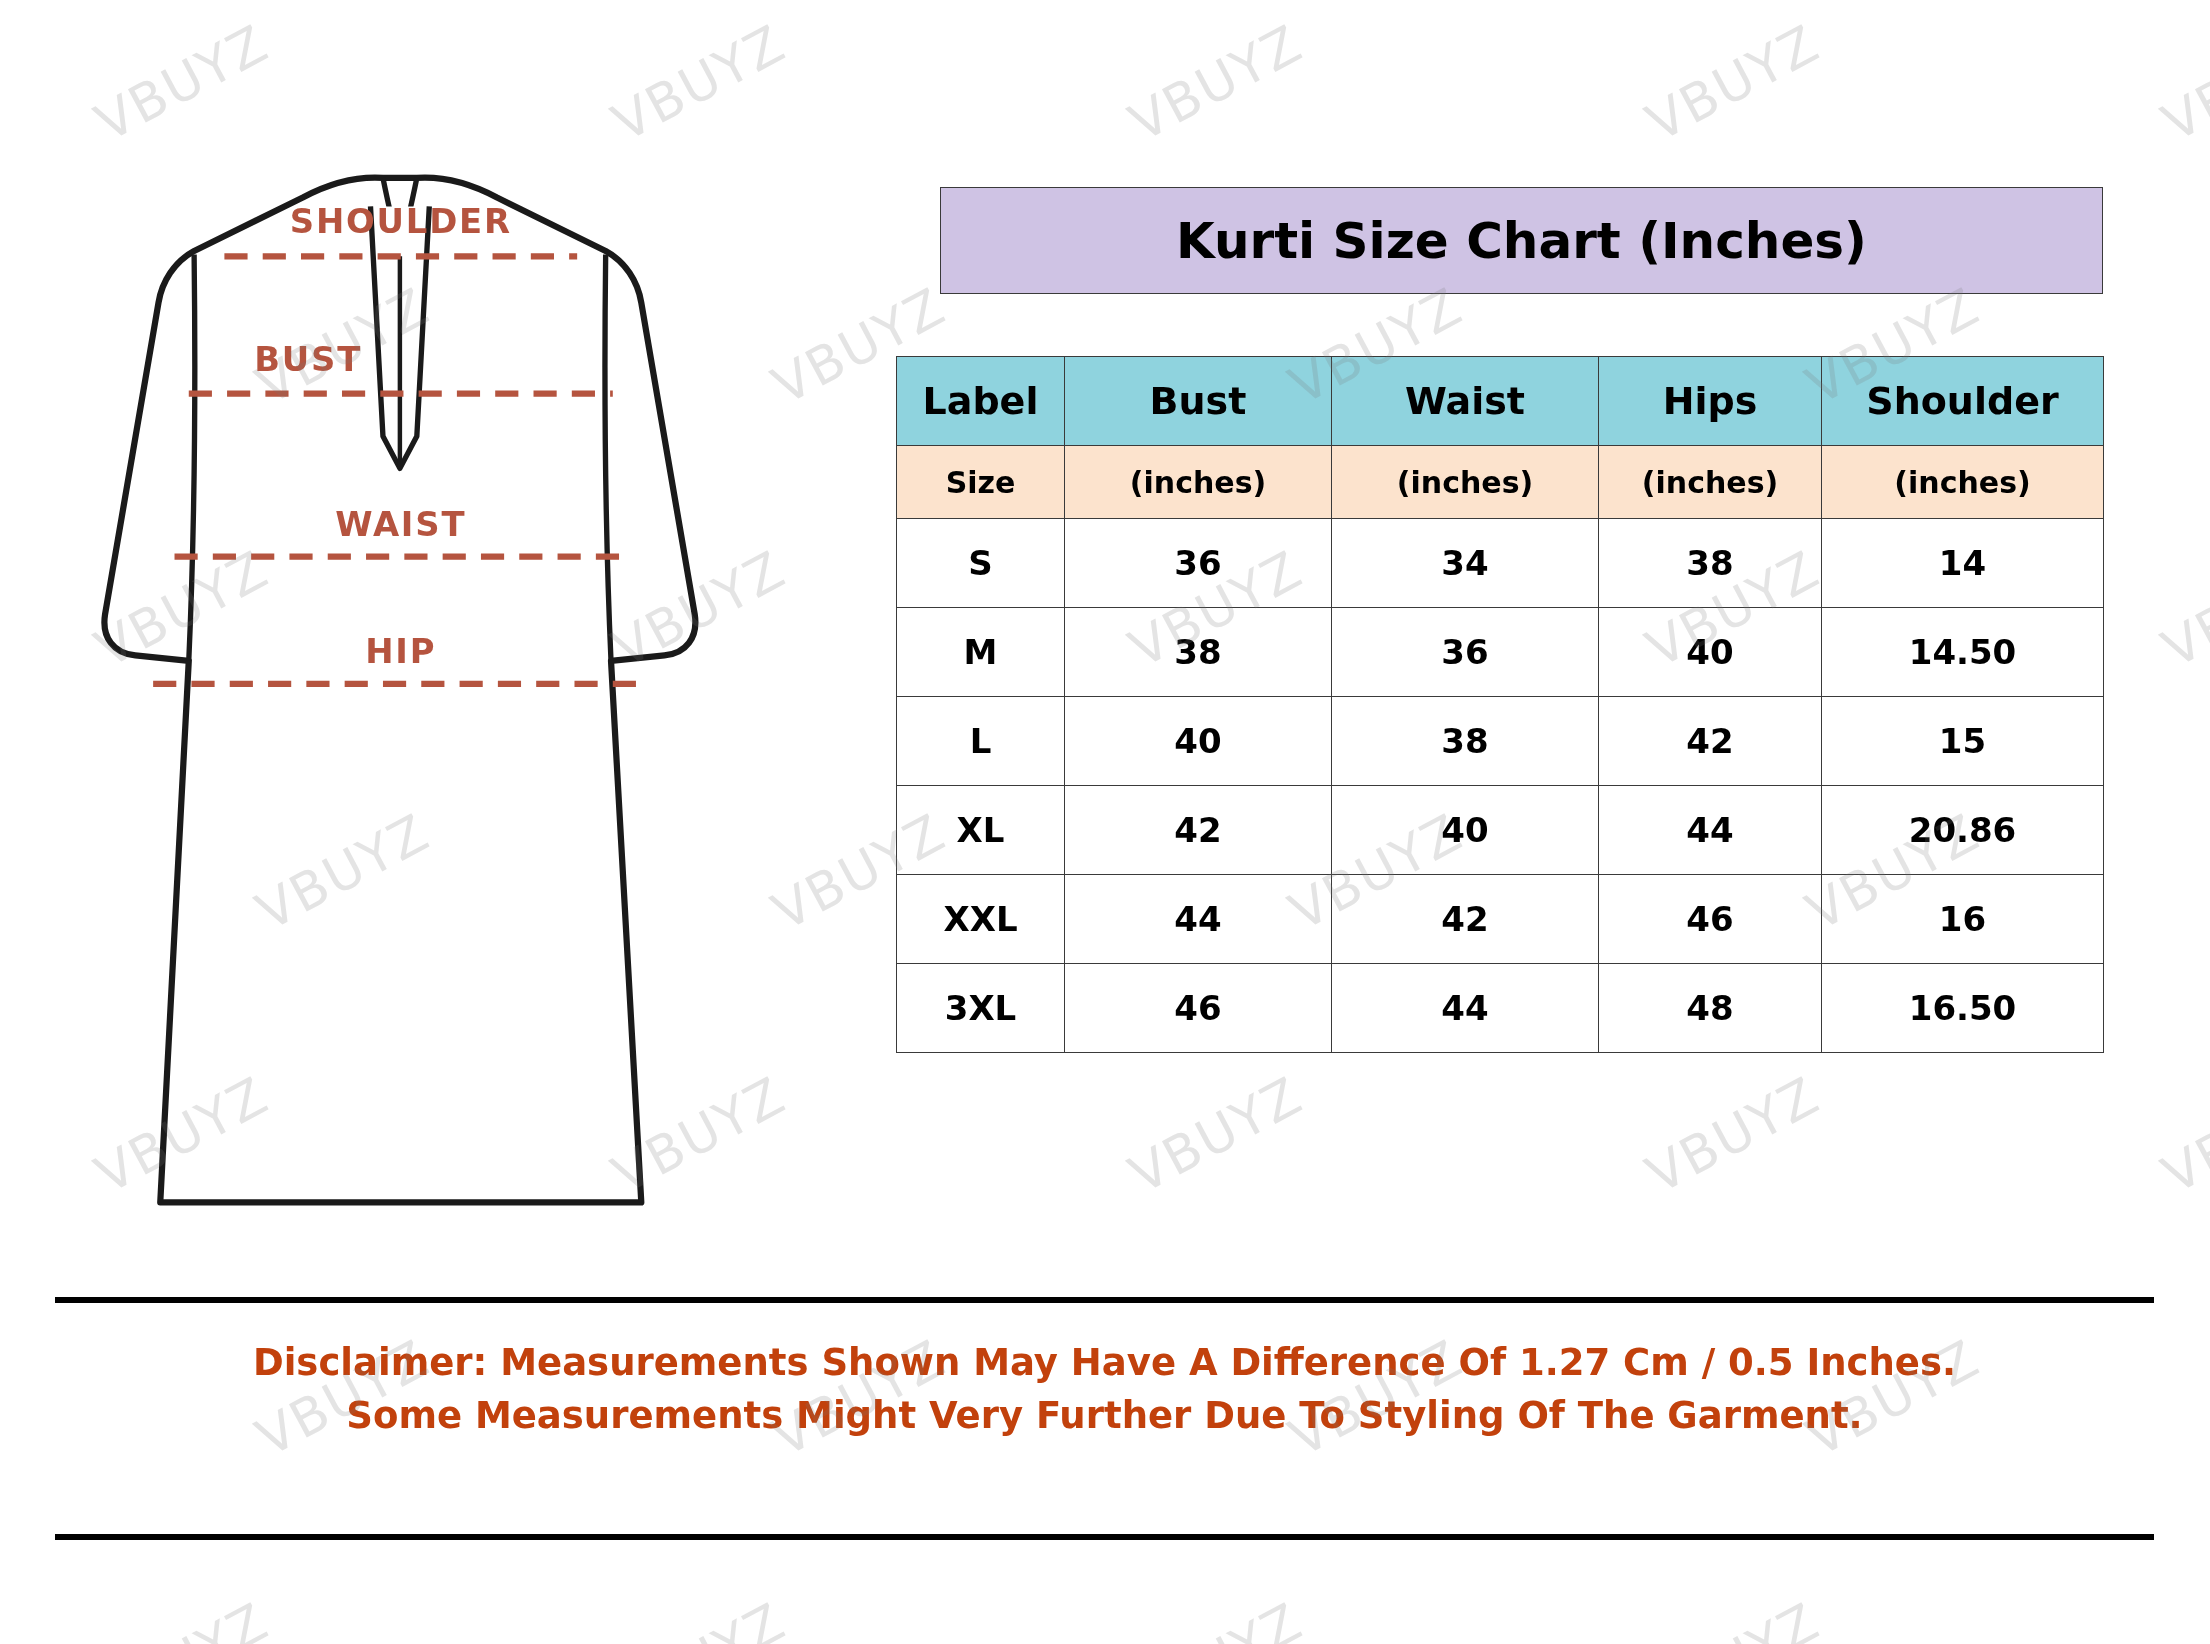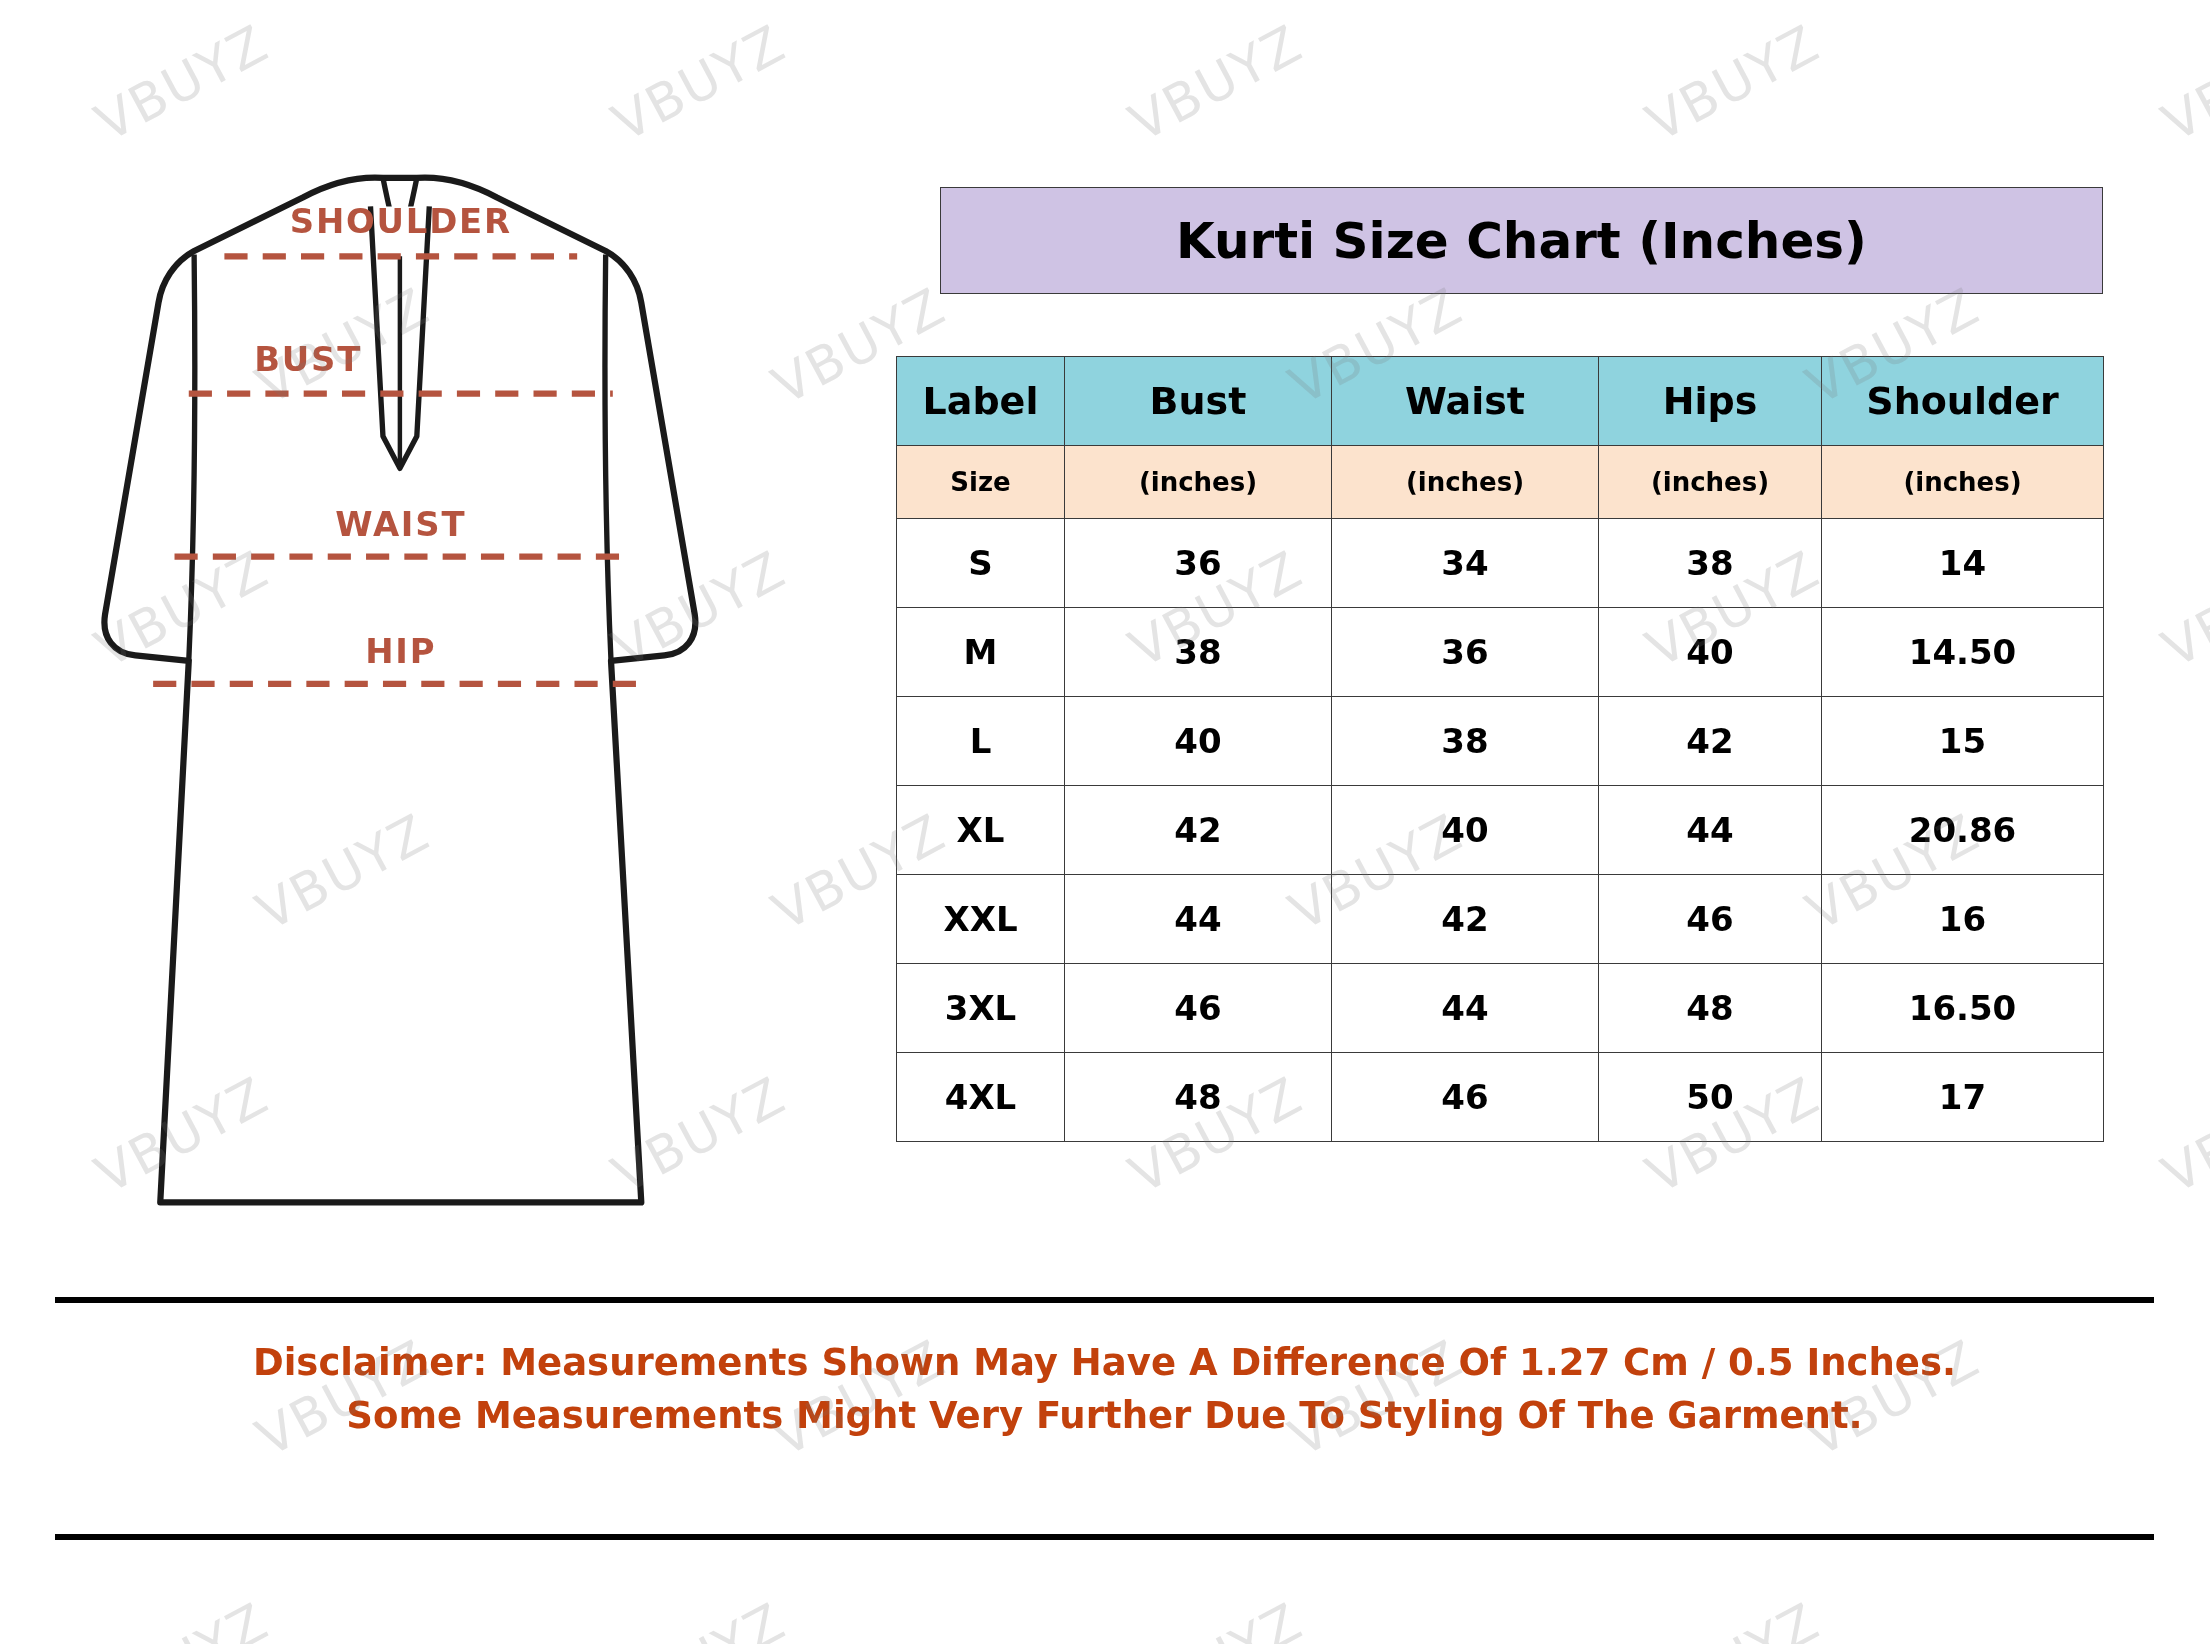--- a/index.html
+++ b/index.html
@@ -91,21 +91,21 @@
   }
   table.size-table thead th.hdr-main {
     background: #8fd3de;
     font-size: 38px;
     font-weight: bold;
     height: 86px;
     margin-top: 44px;
   }
   table.size-table thead th.hdr-sub {
     background: #fce3cd;
-    font-size: 26px;
+    font-size: 30px;
     font-weight: bold;
     height: 70px;
   }
   table.size-table tbody td {
     font-size: 34px;
     font-weight: bold;
     height: 86px;
     background: #ffffff;
   }
   col.c-label { width: 168px; }
@@ -259,27 +259,20 @@
           <td>42</td>
           <td>46</td>
           <td>16</td>
         </tr>
         <tr>
           <td>3XL</td>
           <td>46</td>
           <td>44</td>
           <td>48</td>
           <td>16.50</td>
-        </tr>
-        <tr>
-          <td>4XL</td>
-          <td>48</td>
-          <td>46</td>
-          <td>50</td>
-          <td>17</td>
         </tr>
       </tbody>
     </table>
   </div>
 
   <div class="rule top"></div>
   <div class="disclaimer">
     <div>Disclaimer: Measurements Shown May Have A Difference Of 1.27 Cm / 0.5 Inches.</div>
     <div>Some Measurements Might Very Further Due To Styling Of The Garment.</div>
   </div>

